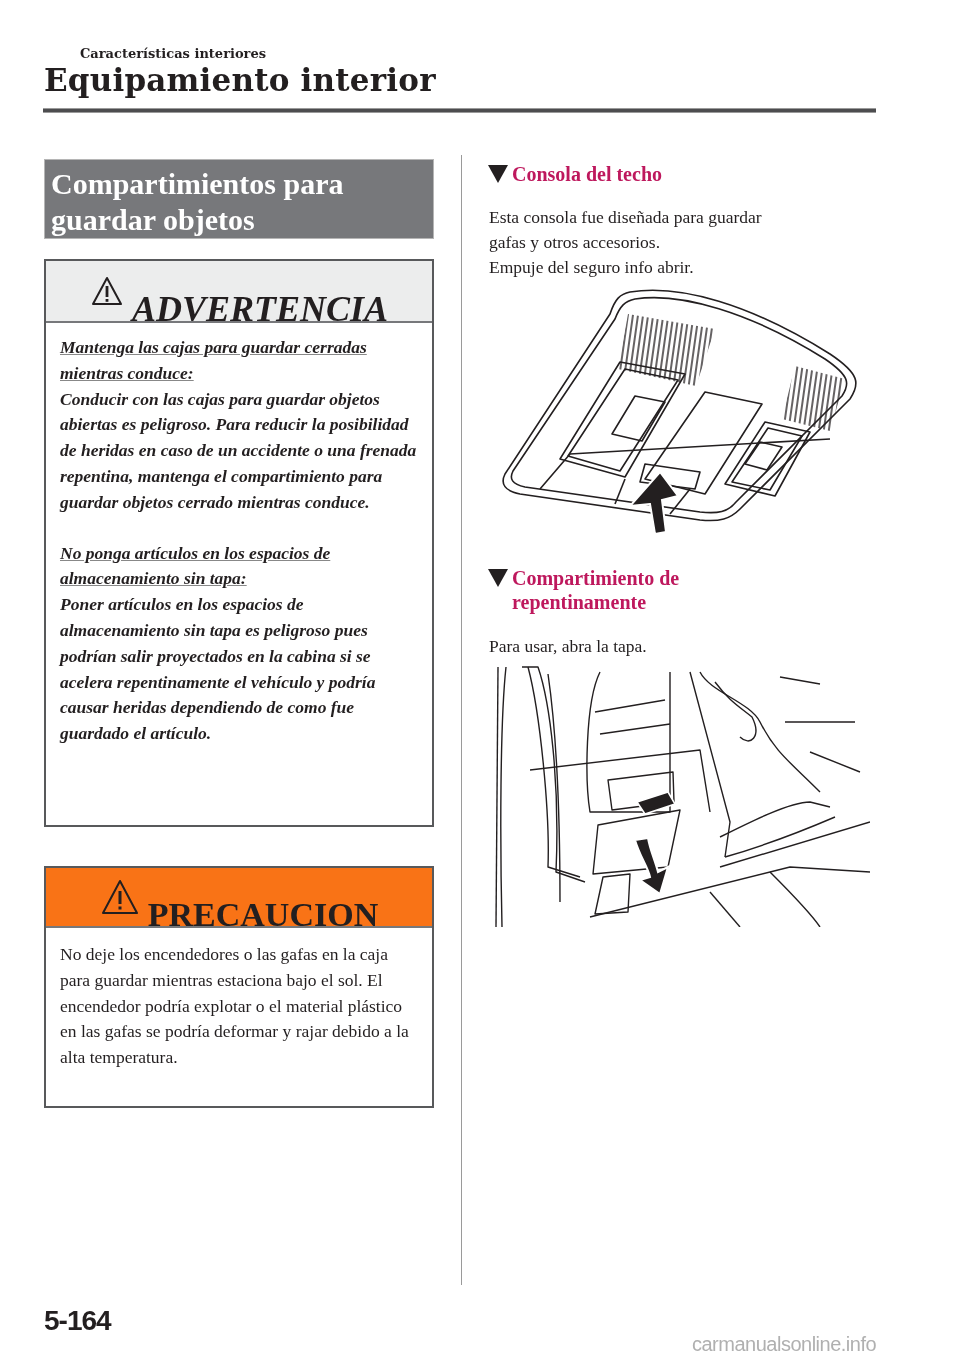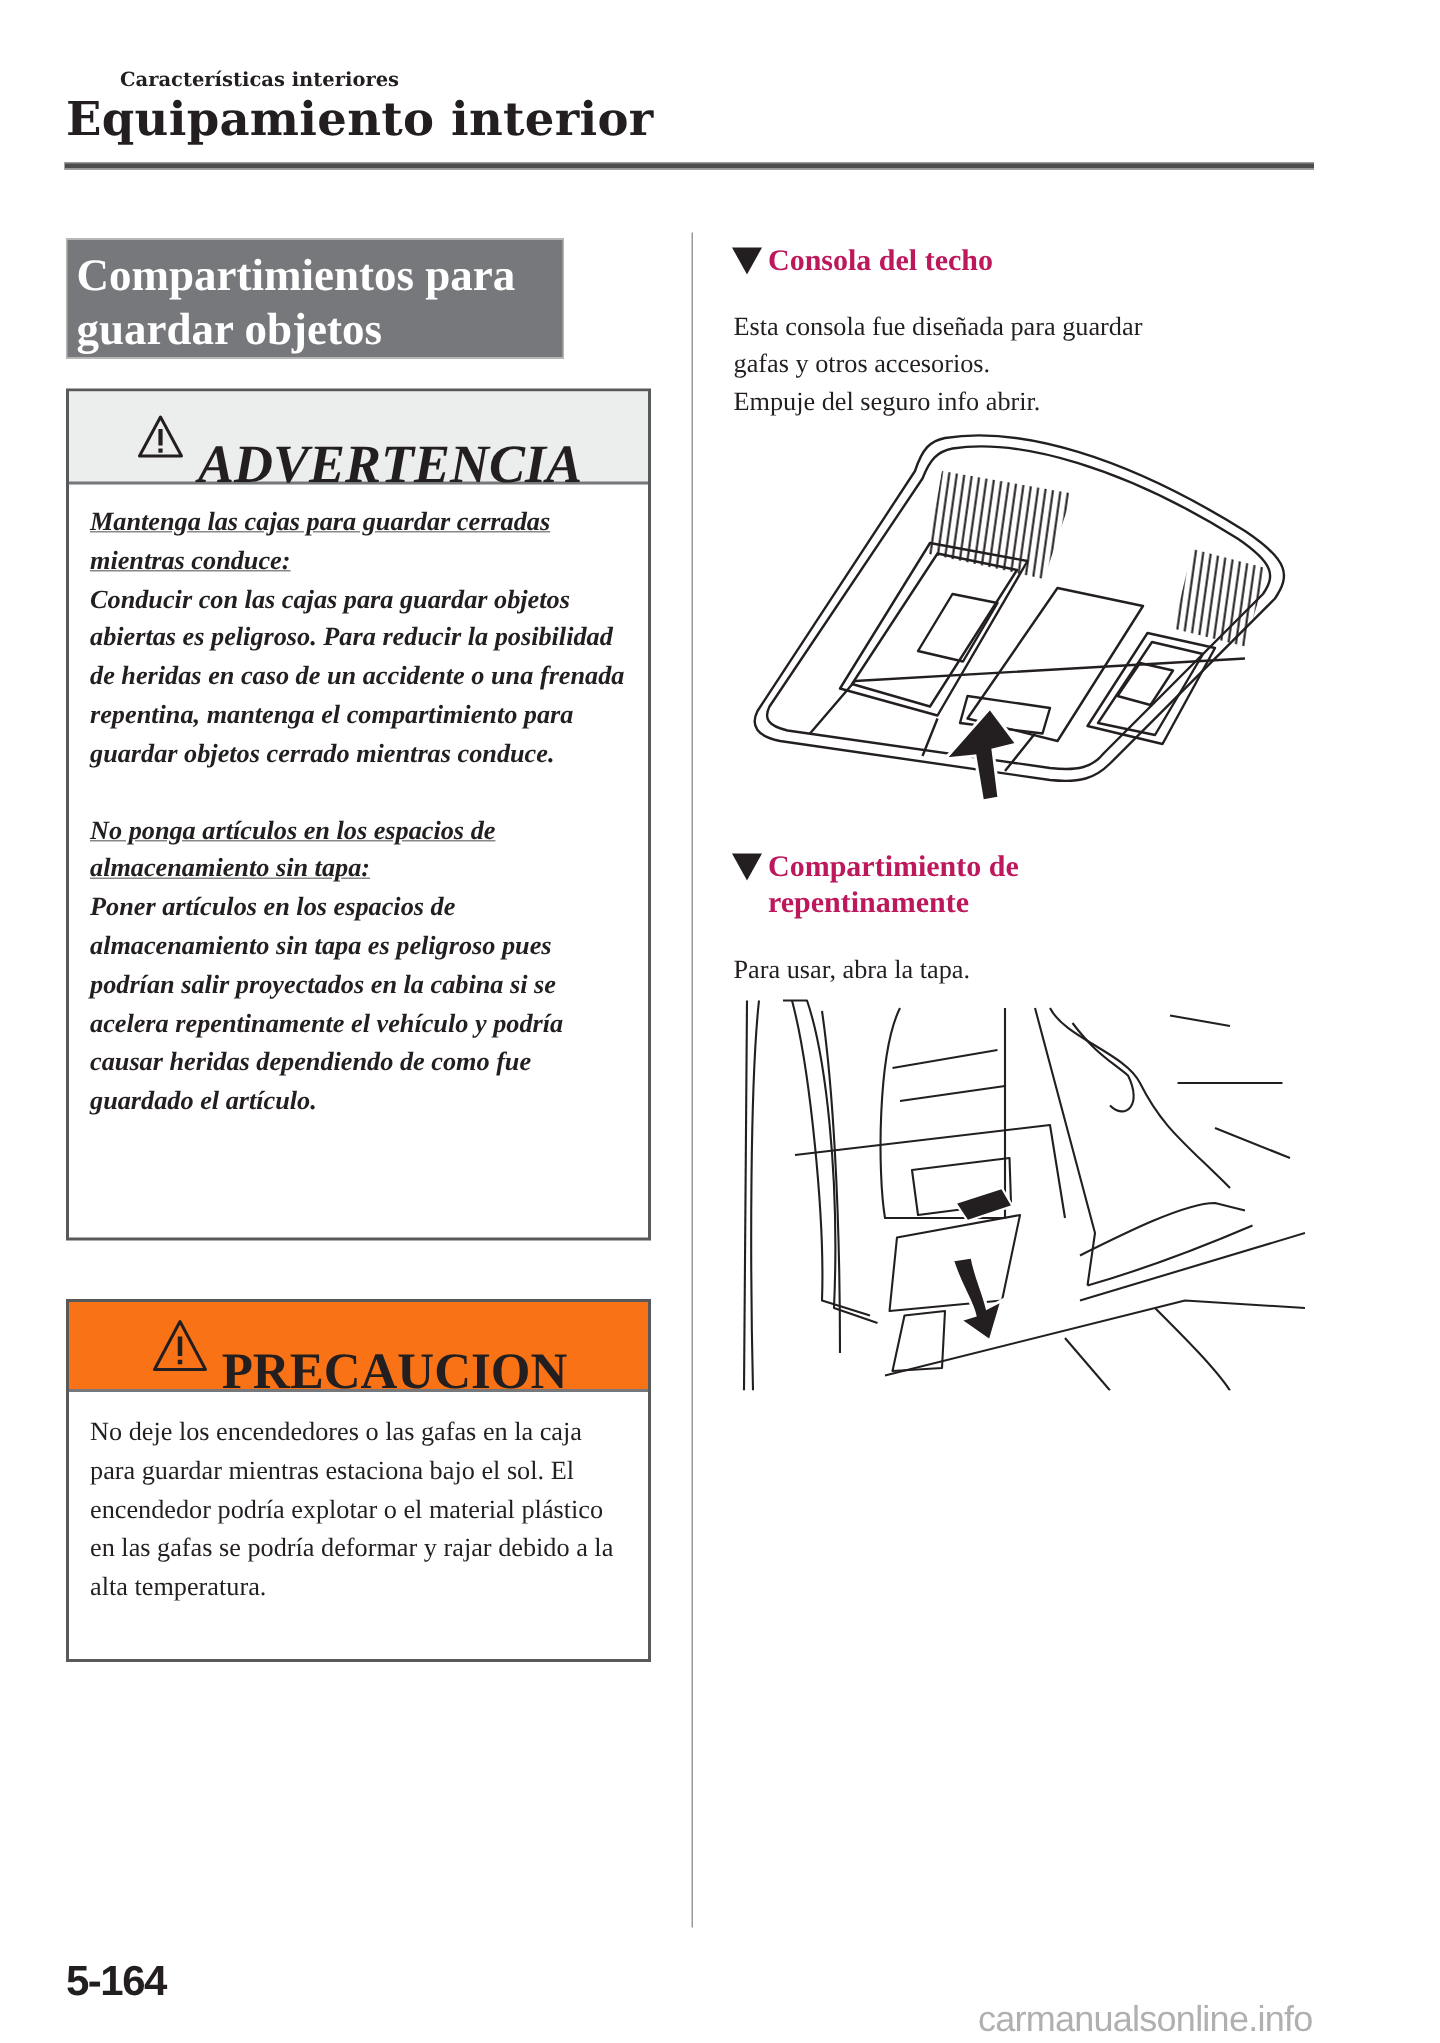--- a/index.html
+++ b/index.html
@@ -6,41 +6,41 @@
   body { width:960px; height:1362px; background:#ffffff; position:relative; overflow:hidden;
          font-family:"DejaVu Serif", "Liberation Serif", serif; color:#231f20; }
   .abs { position:absolute; }
 
   .section-kicker { left:44px; top:46px; font-size:13px; font-weight:bold; color:#231f20; letter-spacing:0;margin-left:36px; }
   .section-title { left:44px; top:62px; font-size:31px; font-weight:bold; color:#231f20; letter-spacing:0.2px; }
   .header-rule { left:43px; top:108px; width:833px; height:5px; background:#4d4d4f; border-top:1px solid #9a9a9a; border-bottom:1px solid #9a9a9a; box-sizing:border-box; }
 
   .col-divider { left:461px; top:155px; width:1px; height:1130px; background:#9a9a9a; }
 
-  .gray-heading { left:44px; top:159px; width:332px; height:80px; background:#77787b; border:1px solid #b5b5b5; box-sizing:border-box; padding:6px 0 0 6px; }
+  .gray-heading { left:44px; top:159px; width:390px; height:80px; background:#77787b; border:1px solid #b5b5b5; box-sizing:border-box; padding:6px 0 0 6px; }
   .gray-heading span { display:block; color:#ffffff; font-family:"Liberation Serif","DejaVu Serif",serif; font-weight:bold; font-size:30px; line-height:36px; }
 
   .box { position:absolute; border:2px solid #58595b; box-sizing:border-box; background:#fff; }
   .box .head { height:60px; background:#eceded; border-bottom:2px solid #77787b; display:flex; align-items:center; justify-content:center; gap:8px; }
   .box .head.white { background:#f97316; }
   .box .head .label { font-family:"Liberation Serif","DejaVu Serif",serif; font-weight:bold; font-size:36px; color:#231f20;margin-top:36px; }
   .box .head .label.italic { font-style:italic; }
   .box .body { padding:12px 14px 10px 14px; font-family:"Liberation Serif","DejaVu Serif",serif; font-size:17.5px; line-height:25.8px; color:#231f20; }
   .warn .body { font-style:italic; font-weight:bold; }
   .warn .body .u { text-decoration:underline; text-decoration-color:#888; }
   .warn .body p { margin:0 0 25px 0; }
   .warn .body p:last-child { margin-bottom:0; }
   .caution .body { font-weight:normal; font-size:17.5px; line-height:25.8px; }
 
   .sub-heading { display:flex; align-items:flex-start; gap:4px; font-family:"Liberation Serif","DejaVu Serif",serif; font-weight:bold; font-size:20px; line-height:24px; color:#be185d; }
   .tri { width:0; height:0; border-left:10px solid transparent; border-right:10px solid transparent; border-top:18px solid #231f20; margin-top:3px; flex:0 0 auto; }
   .para { font-family:"Liberation Serif","DejaVu Serif",serif; font-size:17.5px; line-height:25px; color:#231f20; }
 
   .page-num { left:44px; top:1305px; font-family:"Liberation Sans","DejaVu Sans",sans-serif; font-weight:bold; font-size:28px; color:#231f20; letter-spacing:-1px; }
-  .watermark { left:652px; top:1333px; font-family:"Liberation Sans","DejaVu Sans",sans-serif; font-size:24px; color:#b0b0b0; letter-spacing:-0.5px; }
+  .watermark { left:692px; top:1333px; font-family:"Liberation Sans","DejaVu Sans",sans-serif; font-size:20px; color:#b0b0b0; letter-spacing:-0.5px; }
 </style>
 </head>
 <body>
 
 <div class="abs section-kicker">Características interiores</div>
 <div class="abs section-title">Equipamiento interior</div>
 <div class="abs header-rule"></div>
 
 <div class="abs col-divider"></div>
 

